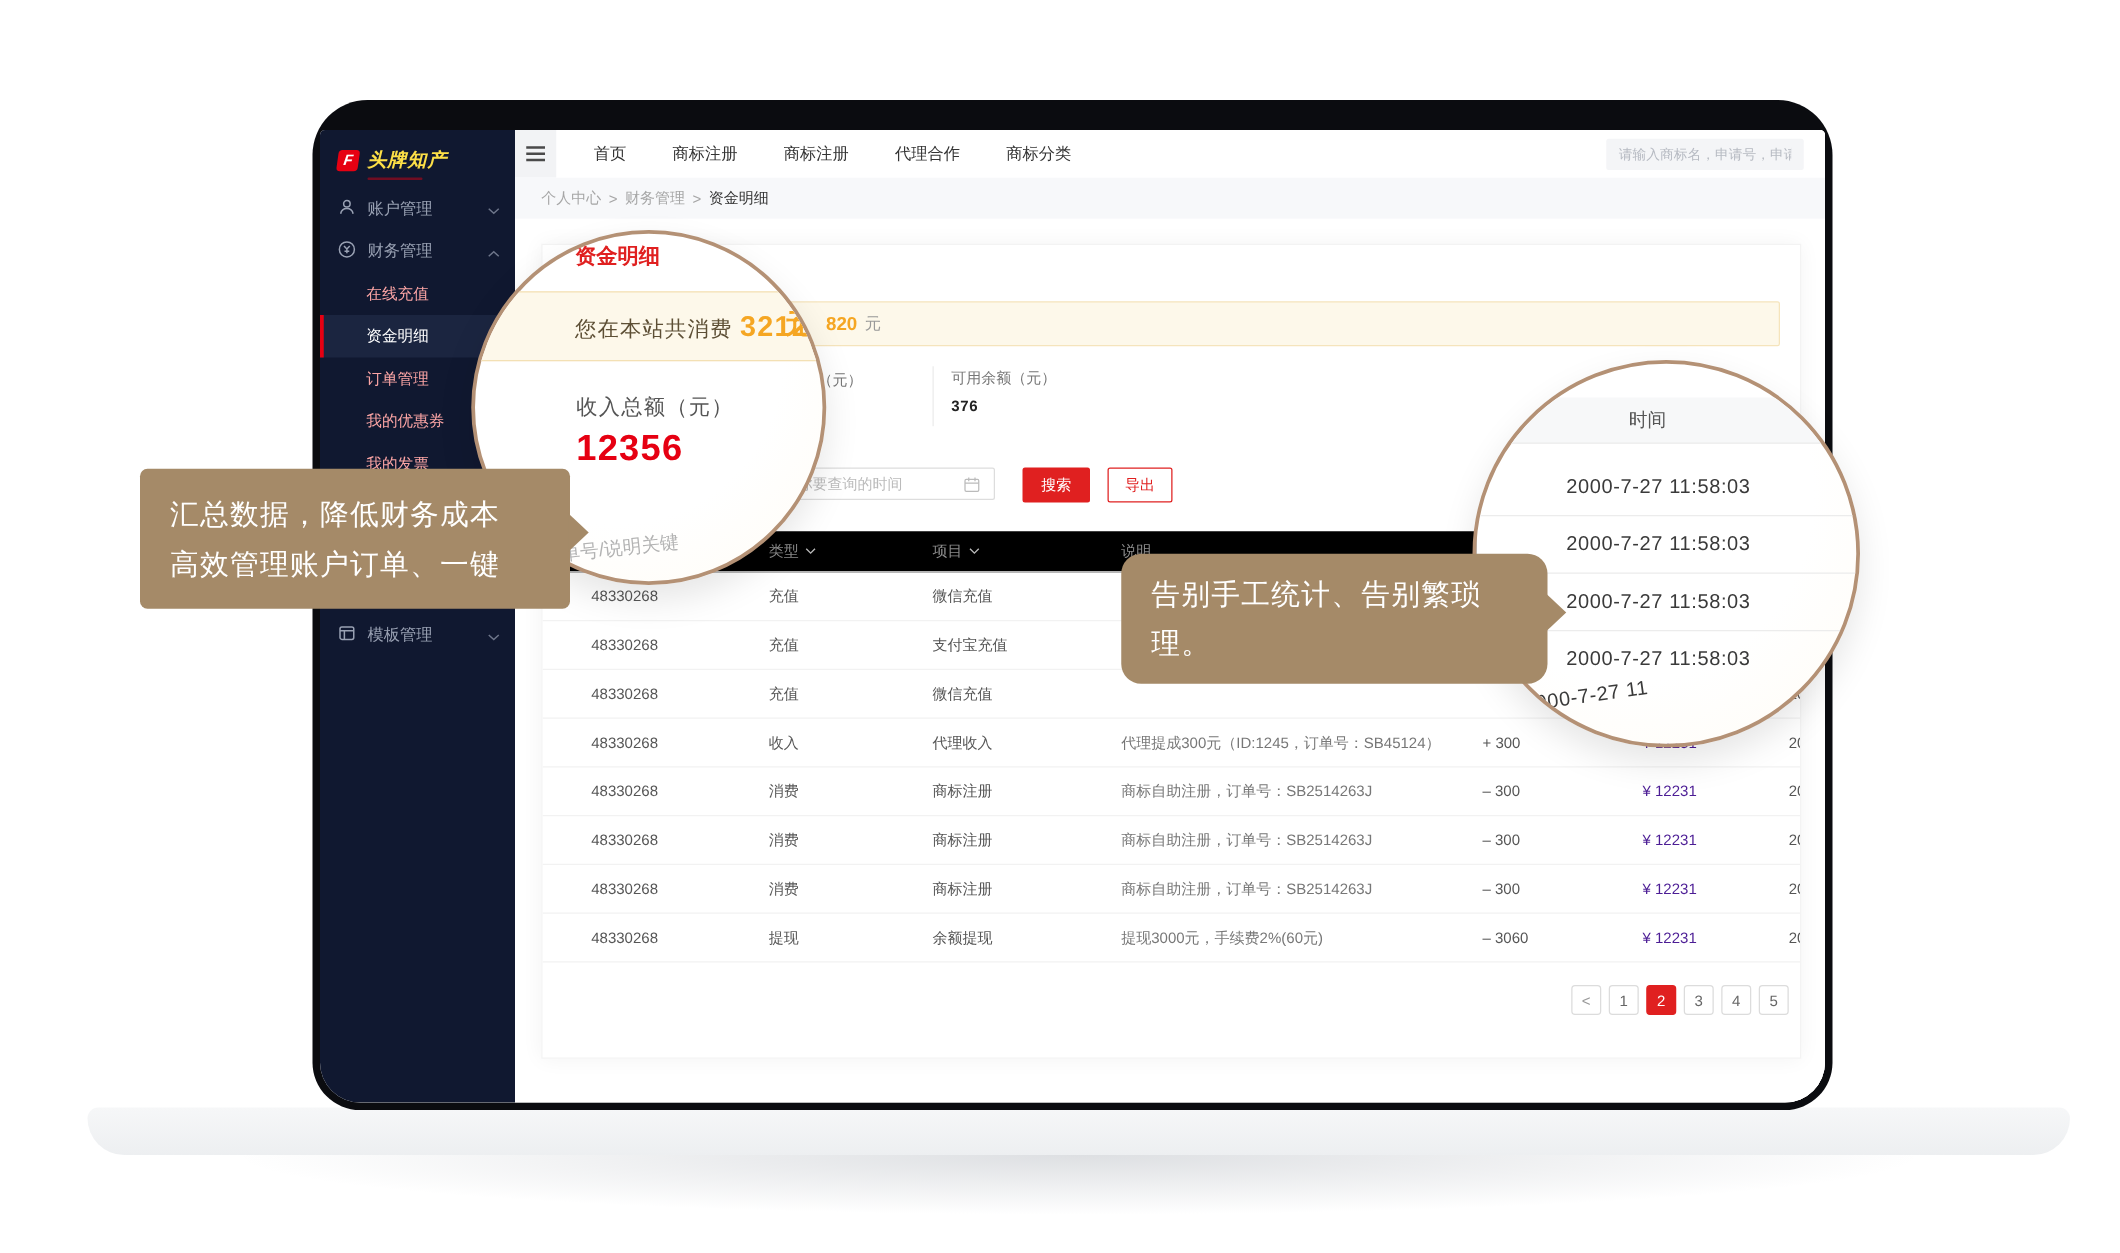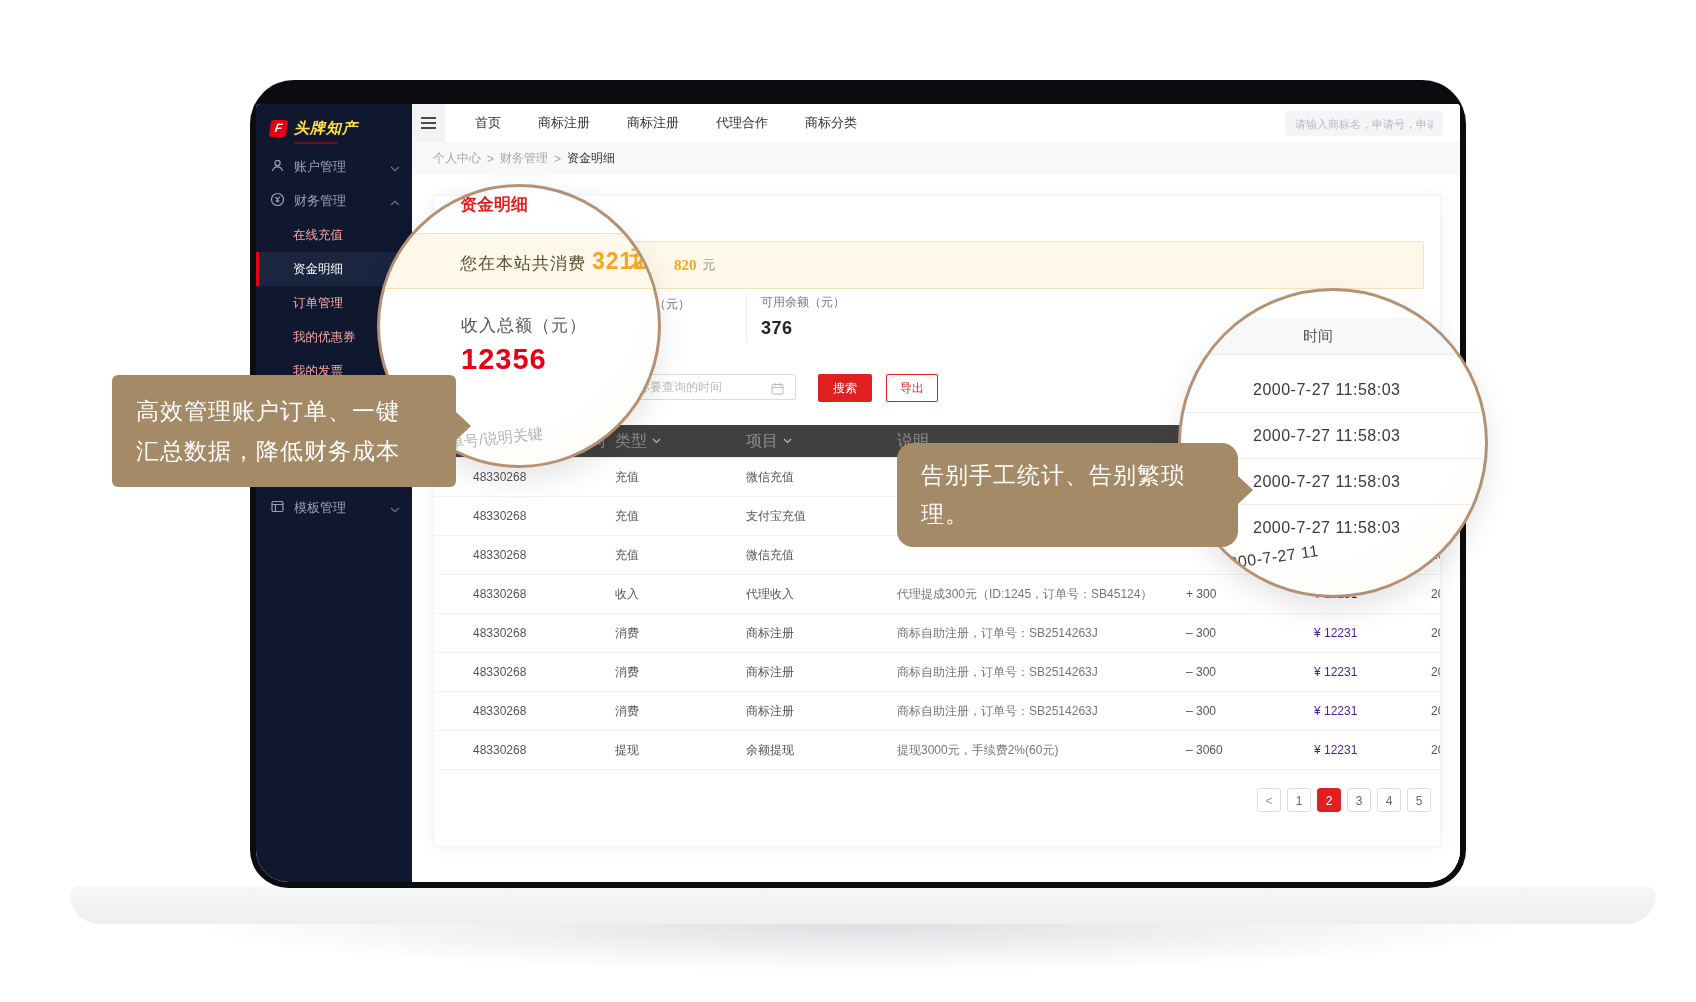--- a/index.html
+++ b/index.html
@@ -41,50 +41,50 @@
   .top-search::placeholder{color:#b6bac2;}
   .breadcrumb{height:33px;background:#f7f8fa;display:flex;align-items:center;padding-left:21px;
         font-size:12px;color:#a6a6a6;gap:6px;}
   .bc-link{cursor:pointer;}
   .bc-current{color:#333;}
   .content{flex:1;position:relative;background:#fff;}
   .card{position:absolute;left:21px;top:20px;width:1006px;height:650px;background:#fff;
         border:1px solid #f3f3f3;box-shadow:0 0 16px rgba(0,0,0,.05);overflow:hidden;}
   .card-tab{position:absolute;left:27px;top:9px;font-size:14px;font-weight:bold;color:#e02020;}
   
-  .banner{position:absolute;left:45px;right:16px;top:45px;height:48px;background:#fdf8ea;
-        border:1px solid #f5e4bc;border-radius:2px;display:flex;align-items:center;padding:0 16px;box-sizing:border-box;font-family:Liberation Serif, serif;}
+  .banner{position:absolute;left:27px;right:16px;top:45px;height:36px;background:#fdf8ea;
+        border:1px solid #f5e4bc;border-radius:2px;display:flex;align-items:center;padding:0 16px;box-sizing:border-box;}
   .banner .pre{font-size:13px;color:#6b5b3f;letter-spacing:1.5px;}
   .banner .amt{font-size:17px;font-weight:bold;color:#f5a623;margin:0 4px;}
   .banner .spacer{display:inline-block;width:26px;}
   .banner .amt2{font-size:15px;font-weight:bold;color:#f5a623;}
   .banner .unit{font-size:13px;color:#999;margin-left:6px;}
   
   .stats{position:absolute;left:27px;top:95px;right:27px;height:72px;}
   .stat-label{font-size:12px;color:#777;}
   .stat1{position:absolute;left:0;top:3px;}
   .stat1 .v{margin-top:7px;font-size:20px;font-weight:bold;color:#e60012;}
   .stat2-label{position:absolute;left:193px;top:5px;font-size:12px;color:#777;}
   .stat-divider{position:absolute;left:285px;top:2px;width:1px;height:48px;background:#ececec;}
   .stat3{position:absolute;left:300px;top:3px;}
-  .stat3 .v{margin-top:7px;font-size:18px;font-weight:bold;color:#222;letter-spacing:.5px;}
+  .stat3 .v{margin-top:7px;font-size:12px;font-weight:bold;color:#222;letter-spacing:.5px;}
   
   .search-row{position:absolute;left:27px;top:178px;right:27px;height:28px;}
   .time-input{position:absolute;left:130px;top:0;width:205px;height:26px;border:1px solid #ddd;
         border-radius:2px;font-size:12px;color:#999;padding:0 28px 0 10px;box-sizing:border-box;outline:none;}
   .time-input::placeholder{color:#bbb;}
   .cal-icon{position:absolute;left:310px;top:7px;cursor:pointer;}
   .btn-search{position:absolute;left:357px;top:0;width:54px;height:28px;background:#e02020;color:#fff;
         font-size:12px;border:none;border-radius:2px;cursor:pointer;}
   .btn-export{position:absolute;left:425px;top:0;width:52px;height:28px;background:#fff;color:#e02020;
         border:1px solid #e02020;border-radius:2px;font-size:12px;cursor:pointer;}
   
   .table{position:absolute;left:0;right:0;top:229px;}
   .tgrid{display:grid;grid-template-columns:142px 131px 151px 289px 128px 117px 80px;padding-left:39px;align-items:center;}
-  .t-header{height:32px;background:#404040;color:#8c8c8c;font-size:16px;border-bottom:1px solid #f0f0f0;}
+  .t-header{height:32px;background:#000000;color:#8c8c8c;font-size:12px;border-bottom:1px solid #f0f0f0;}
   .t-header .hcell{display:flex;align-items:center;gap:5px;}
   .t-row{height:38px;border-bottom:1px solid #f2f2f2;font-size:12px;color:#555;}
   .td{white-space:nowrap;}
   .td.desc{color:#777;}
   .td.bal{color:#4c1d95;}
   
   .pagination{position:absolute;top:592px;right:9px;display:flex;gap:6px;}
   .page{min-width:24px;height:24px;line-height:24px;text-align:center;border:1px solid #dcdcdc;
         border-radius:3px;background:#fff;color:#666;font-size:12px;cursor:pointer;box-sizing:border-box;}
   .page.prev{color:#999;}
@@ -382,21 +382,21 @@
     <div class="lr-rows">
       <div class="lr-row">2000-7-27  11:58:03</div>
       <div class="lr-row">2000-7-27  11:58:03</div>
       <div class="lr-row">2000-7-27  11:58:03</div>
       <div class="lr-row">2000-7-27  11:58:03</div>
     </div>
     <div class="lr-partial">2000-7-27 11</div>
   </div>
 
   <div class="callout callout-left">
+    <div>汇总数据，降低财务成本</div>
     <div>高效管理账户订单、一键</div>
-    <div>汇总数据，降低财务成本</div>
   </div>
 
   <div class="callout callout-right">
     <div>告别手工统计、告别繁琐</div>
     <div>理。</div>
   </div>
 </div>
 
 </body></html>

